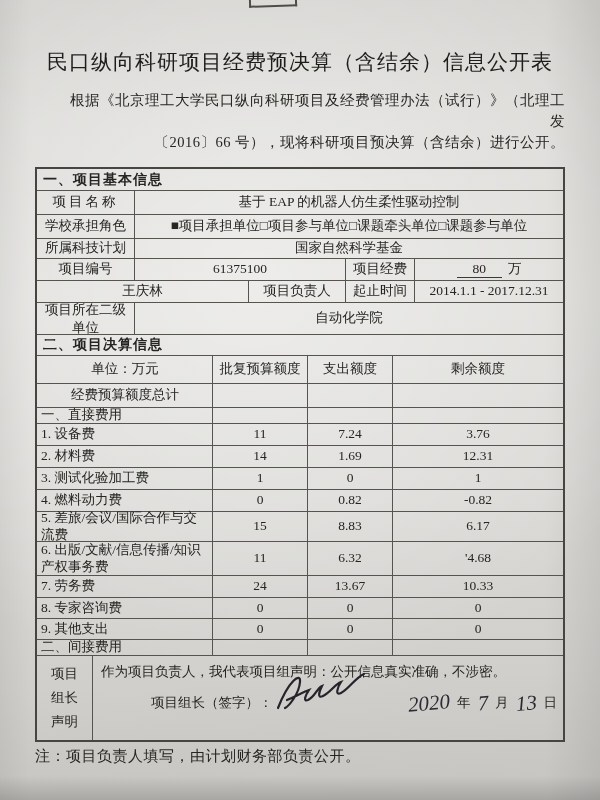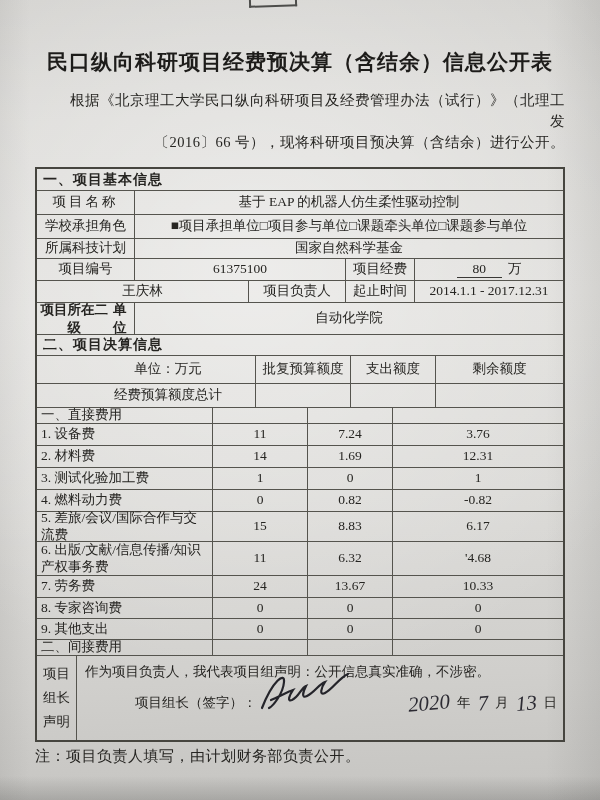--- a/index.html
+++ b/index.html
@@ -20,21 +20,21 @@
       linear-gradient(178deg, #d3d2cf 0%, #dbdad7 15%, #dfdedb 38%, #dad9d6 62%, #d0cfcc 84%, #c5c4c1 100%);
   }
   
   .clip-mark {
     position:absolute; left:249px; top:-3px; width:48px; height:10px;
     border:2.5px solid #4d4d4b; border-top:none; background:#dcdbd8;
     transform:rotate(-2deg);
   }
   .sheet { position:absolute; left:35px; top:48px; width:530px; }
   .title {
-    text-align:center; font-size:21px; font-weight:bold; letter-spacing:1px;
+    text-align:center; font-size:21px; font-weight:normal; letter-spacing:1px;
     color:#1d1c1a; margin-bottom:14px;
   }
   .intro { font-size:14.5px; line-height:1.45; letter-spacing:0.5px;text-align:right; }
   .intro .l1 { text-indent:2em; }
   
   .tbl { margin-top:14px; border:2px solid #46453f; width:530px; }
   .row { display:flex; align-items:stretch; border-top:1px solid #55544e; }
   .row:first-child { border-top:none; }
   .cell {
     border-left:1px solid #55544e;
@@ -47,36 +47,36 @@
     padding:2px 6px; display:flex; align-items:center;
   }
   .sp2 { letter-spacing:3px; }
   
   .w-lab { width:97px; flex:none; }
   .w-v1  { width:211px; flex:none; }
   .w-l2  { width:69px; flex:none; }
   .grow  { flex:1 1 auto; }
   
   .c1 { width:175px; flex:none; justify-content:flex-start; text-align:left; padding-left:4px; }
-  .c1.ctr { justify-content:center; text-align:center;margin-left:43px; }
+  .c1.ctr { justify-content:center; text-align:center; }
   .c2 { width:95px; flex:none; }
   .c3 { width:85px; flex:none; }
   .c4 { flex:1 1 auto; }
   
   .h-sec {height:21px;} .h-24{height:24px;} .h-22{height:22px;}
   .h-20{height:20px;} .h-32{height:32px;} .h-28{height:28px;}
   .h-cat{height:16px;} .h-item{height:22px;} .h-30{height:30px;} .h-34{height:34px;}
   .h-21{height:21px;}
-  .two-line { flex-direction:row; line-height:1.3;font-weight:bold; }
+  .two-line { flex-direction:column; line-height:1.3; }
   .funds-val { border-bottom:1px solid #3a3936; padding:0 16px; }
   .funds-unit { margin-left:6px; }
   
   .stmt { display:flex; height:85px; border-top:1px solid #55544e; }
   .stmt-label {
-    width:40px; flex:none; border-right:1px solid #55544e;
+    width:56px; flex:none; border-right:1px solid #55544e;
     display:flex; flex-direction:column; align-items:center; justify-content:center;
     gap:6px; font-size:13.5px;
   }
   .stmt-body { flex:1; position:relative; padding:7px 6px 0 8px; font-size:13.5px; }
   .sign-line { position:absolute; left:0; right:6px; bottom:14px; display:flex; align-items:center; }
   .sign-label { margin-left:58px; font-size:13.5px; }
   .signature { position:relative; top:-10px; margin-left:2px; }
   .date-group { margin-left:auto; display:flex; align-items:center; gap:7px; font-size:13.5px; }
   .hand {
     font-style:italic; font-size:21px; color:#2c2b33;

